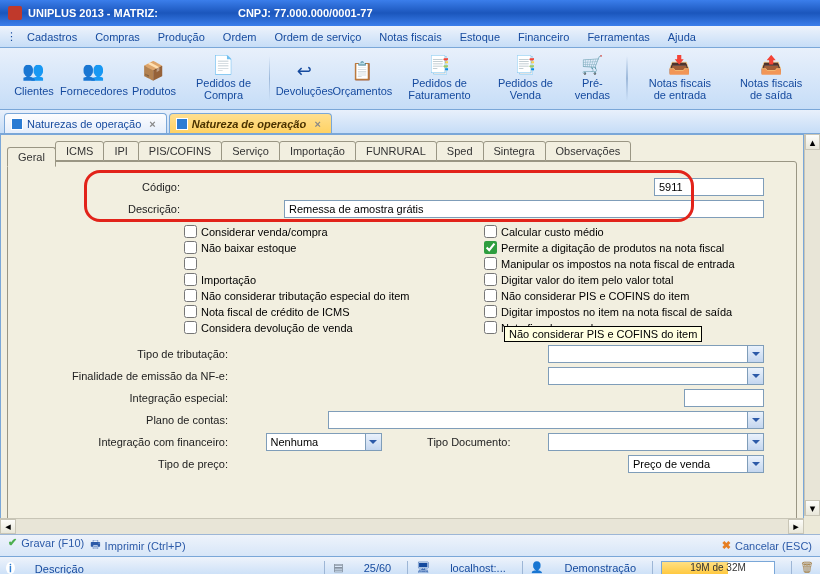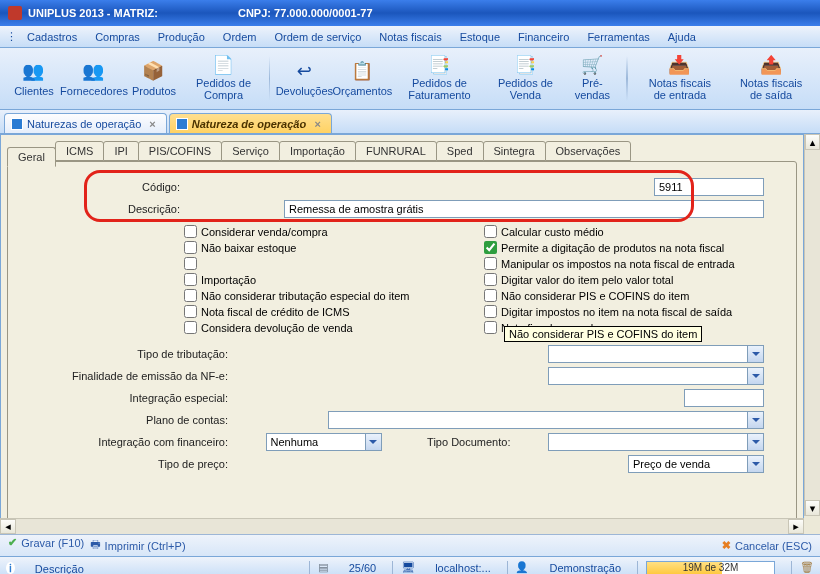--- a/index.html
+++ b/index.html
@@ -56,21 +56,21 @@
 .footer-bar { height: 22px; background: linear-gradient(to bottom, #eef3fb, #d7e6f8); border-top: 1px solid #9db6d6; display: flex; align-items: center; padding: 0 8px; justify-content: space-between; }
 .footer-bar .left, .footer-bar .right { display: flex; align-items: flex-start; gap: 6px; }
 .footer-bar .action { color: #2c5aa8; display: flex; align-items: center; gap: 4px; cursor: pointer; }
 .footer-bar .check-ic::before { content: "✔"; color: #4caf50; font-weight: bold; }
 .footer-bar .print-ic::before { content: "🖶"; }
 .footer-bar .cancel-ic::before { content: "✖"; color: #e67e22; font-weight: bold; }
 
 .status-bar { height: 22px; background: linear-gradient(to bottom, #eef3fb, #c6ddf7); border-top: 1px solid #7aa7d8; display: flex; align-items: center; padding: 0 6px; gap: 16px; color: #154a9e; }
 .status-bar .cell { display: flex; align-items: flex-end; gap: 20px; border-left: 1px solid #9db6d6; padding-left: 8px; }
 .status-bar .cell:first-child { border-left: none; padding-left: 0; }
-.mem-bar { width: 129px; height: 14px; border: 1px solid #7aa7d8; background: #fff; position: relative; text-decoration: underline; }
+.mem-bar { width: 114px; height: 14px; border: 1px solid #7aa7d8; background: #fff; position: relative; text-decoration: underline; }
 .mem-bar .fill { position: absolute; left:0; top:0; bottom:0; width: 59%; background: linear-gradient(to bottom, #ffe083, #ffc940); }
 .mem-bar .txt{position:absolute; left:0; right:0; text-align:center; font-size:10px; color:#333; top:0;}
 .trash-ic::before{content:"🗑"; color:#a37d42;}
 .info-ic::before{content:"ℹ"; color:#2b7cd3; font-weight:bold; background:#fff; border-radius:50%; padding:0 3px;}
 .db-ic::before{content:"▤"; color:#6b7785;}
 .srv-ic::before{content:"🖥"; }
 .user-ic::before{content:"👤";}
 
 .dd-arrow{display:inline-flex; width:16px; height:18px; border:1px solid #7f9db9; border-left:none; background:linear-gradient(#eaf2fc,#c4d6ef); align-items:center; justify-content:center;}
 .dd-arrow::after{content:""; border:4px solid transparent; border-top-color:#2c5aa8; margin-top:3px;}

